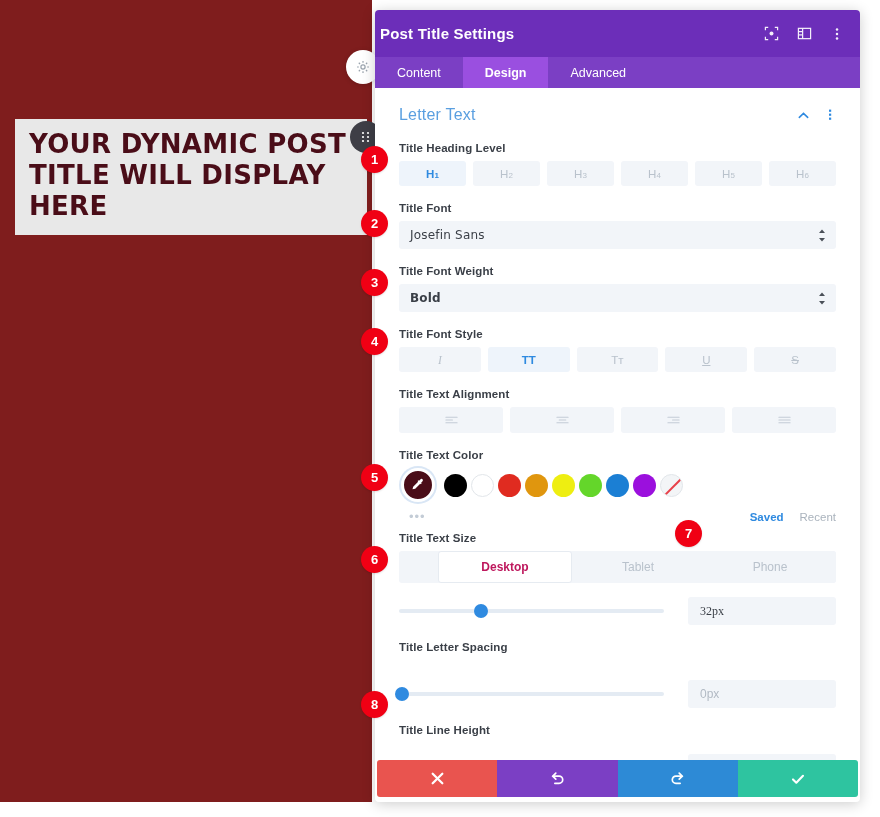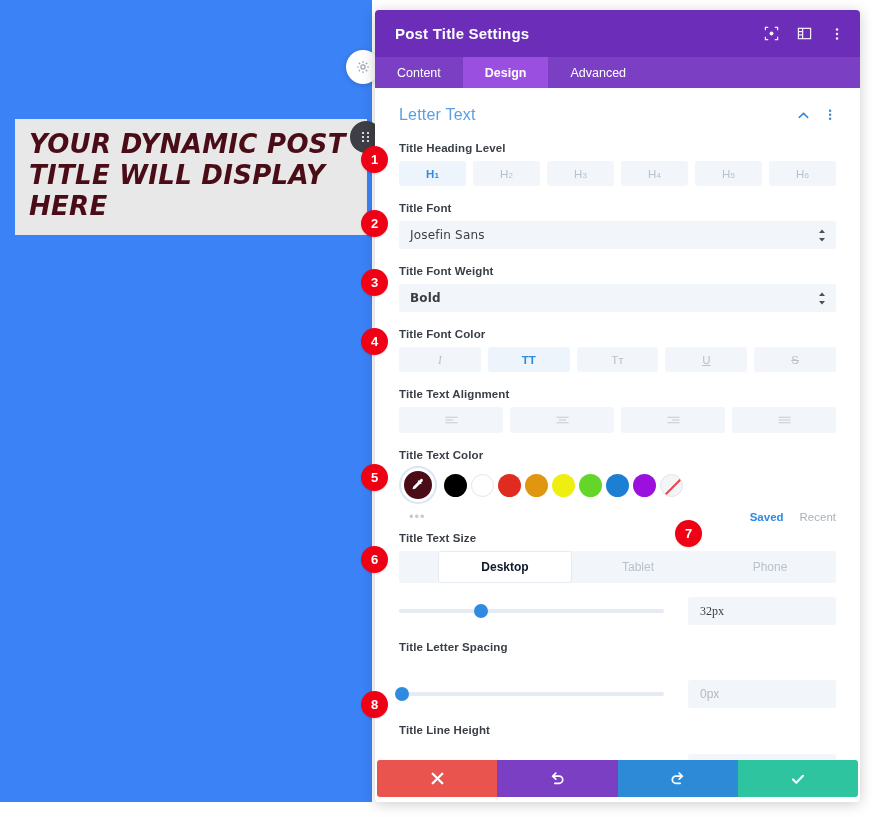--- a/index.html
+++ b/index.html
@@ -18,22 +18,21 @@
     height: 817px;
     background: #ffffff;
   }
 
   
   #preview-area {
     position: absolute;
     left: 0; top: 0;
     width: 372px;
     height: 802px;
-    background: #3b82f6;
-    font-style: italic;
+    background: #7f1d1d;
   }
   #preview-title-block {
     position: absolute;
     left: 15px;
     top: 119px;
     width: 352px;
     padding: 0 0 0 0;
     background: #e8e8e8;
   }
   #preview-title {
@@ -85,21 +84,21 @@
     flex-direction: column;
     overflow: hidden;
   }
 
   
   #modal-header {
     height: 47px;
     background: #6c2eb9;
     display: flex;
     align-items: center;
-    padding: 0 16px 0 20px;
+    padding: 0 16px 0 5px;
     flex: 0 0 auto;
   }
   #modal-title {
     color: #ffffff;
     font-size: 15px;
     font-weight: bold;
     flex: 1;
     letter-spacing: .2px;
   }
   .hdr-icon {
@@ -273,21 +272,21 @@
     display: flex;
     align-items: center;
     justify-content: center;
     font-size: 12px;
     color: #b9c2cc;
     cursor: pointer;
     background: #f2f5f9;
   }
   .device-tab.active {
     background: #ffffff;
-    color: #0f172a;
+    color: #be185d;
     font-weight: bold;
     border: 1px solid #e6ebf1;
     border-radius: 3px;
     margin-left: 39px;
   }
 
   
   .slider-row {
     display: flex;
     align-items: center;
@@ -496,21 +495,21 @@
             <span class="select-arrows">
               <svg width="8" height="13" viewBox="0 0 8 13" fill="#4a5058">
                   <path d="M4 0.5L7 4H1z"></path>
                   <path d="M4 12.5L1 9h6z"></path>
                 </svg>
             </span>
           </div>
         </div>
 
         <div class="field">
-          <div class="field-label">Title Font Color</div>
+          <div class="field-label">Title Font Style</div>
           <div class="seg-row">
             <div class="seg-btn">
                 <span style="font-style:italic;font-family:'Liberation Serif',serif;">I</span>
               </div>
             <div class="seg-btn active">
                 <span>TT</span>
               </div>
             <div class="seg-btn">
                 <span>Tт</span>
               </div>

